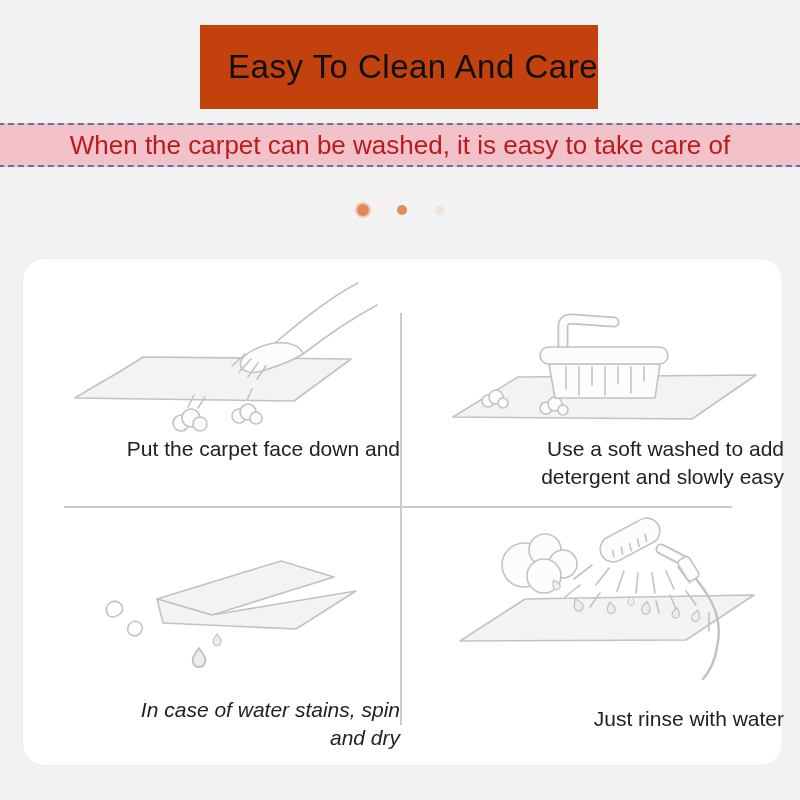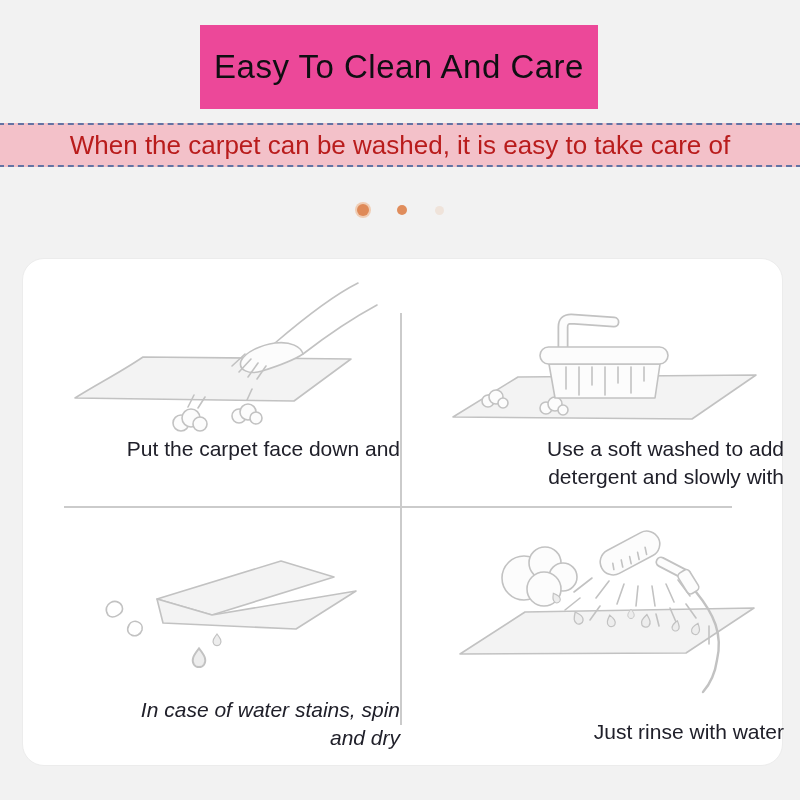--- a/index.html
+++ b/index.html
@@ -8,22 +8,22 @@
     background:#f2f2f2;
     font-family:"Liberation Sans", sans-serif;
     position:relative;
     overflow:hidden;
   }
   .stage{position:absolute;inset:0;}
 
   
   .title-card{
     position:absolute;left:200px;top:25px;width:398px;height:84px;
-    background:#ec4899;
-    display:flex;align-items:center;justify-content:center;
+    background:#c2410c;
+    display:flex;align-items:center;justify-content:flex-end;
   }
   .title-card h1{
     margin:0;font-size:33px;font-weight:400;color:#0f0f12;letter-spacing:0.5px;
   }
 
   
   .banner{
     position:absolute;left:-2px;right:-2px;top:123px;height:44px;
     background:#f3c1c9;
     border:2px dashed #6273a4;
@@ -48,21 +48,21 @@
     background:#ffffff;border:1px solid #ececec;border-radius:22px;
     box-sizing:border-box;
   }
   .divider-v{position:absolute;left:377px;top:54px;width:2px;height:412px;background:#cbcbcb;}
   .divider-h{position:absolute;left:41px;top:247px;width:668px;height:2px;background:#cbcbcb;}
 
   .quad{position:absolute;}
   .q1{left:0;top:0;width:377px;height:247px;}
   .q2{left:379px;top:0;width:382px;height:247px;}
   .q3{left:0;top:249px;width:377px;height:259px;font-style:italic;}
-  .q4{left:379px;top:255px;width:382px;height:259px;}
+  .q4{left:379px;top:242px;width:382px;height:259px;}
 
   .illus{position:absolute;}
   .q1 .illus{left:28px;top:18px;}
   .q2 .illus{left:22px;top:18px;}
   .q3 .illus{left:28px;top:20px;}
   .q4 .illus{left:22px;top:8px;}
 
   .caption{
     position:absolute;left:0;right:0;text-align:right;
     font-size:21px;line-height:28px;color:#20202a;
@@ -147,21 +147,21 @@
         <path class="ln" d="M 181,90 L 181,118"></path>
         <path class="ln" d="M 194,90 L 194,106"></path>
         <path class="ln" d="M 207,90 L 207,116"></path>
         <path class="ln" d="M 220,90 L 220,104"></path>
         <path class="tube-out" d="M 139,70 L 139,50 Q 139,42 147,42 L 190,45"></path>
         <path class="tube-in" d="M 139,70 L 139,50 Q 139,42 147,42 L 190,45"></path>
         <rect class="fill-obj" x="116" y="70" width="128" height="17" rx="8.5"></rect>
       </svg>
       <div class="caption">
         <div>Use a soft washed to add</div>
-        <div>detergent and slowly with</div>
+        <div>detergent and slowly easy</div>
       </div>
     </div>
 
     <div class="quad q3">
       <svg class="illus" width="335" height="170" viewBox="0 0 335 170">
         <g>
           <path class="ln" d="M 57,87 C 50,76 66,68 71,78 C 74,86 61,92 57,87"></path>
           <path class="ln" d="M 78,97 C 72,108 88,112 91,102 C 93,94 82,90 78,97"></path>
         </g>
         <path class="fill-carpet" d="M 106,71 L 230,33 L 283,49 L 161,87 Z"></path>

